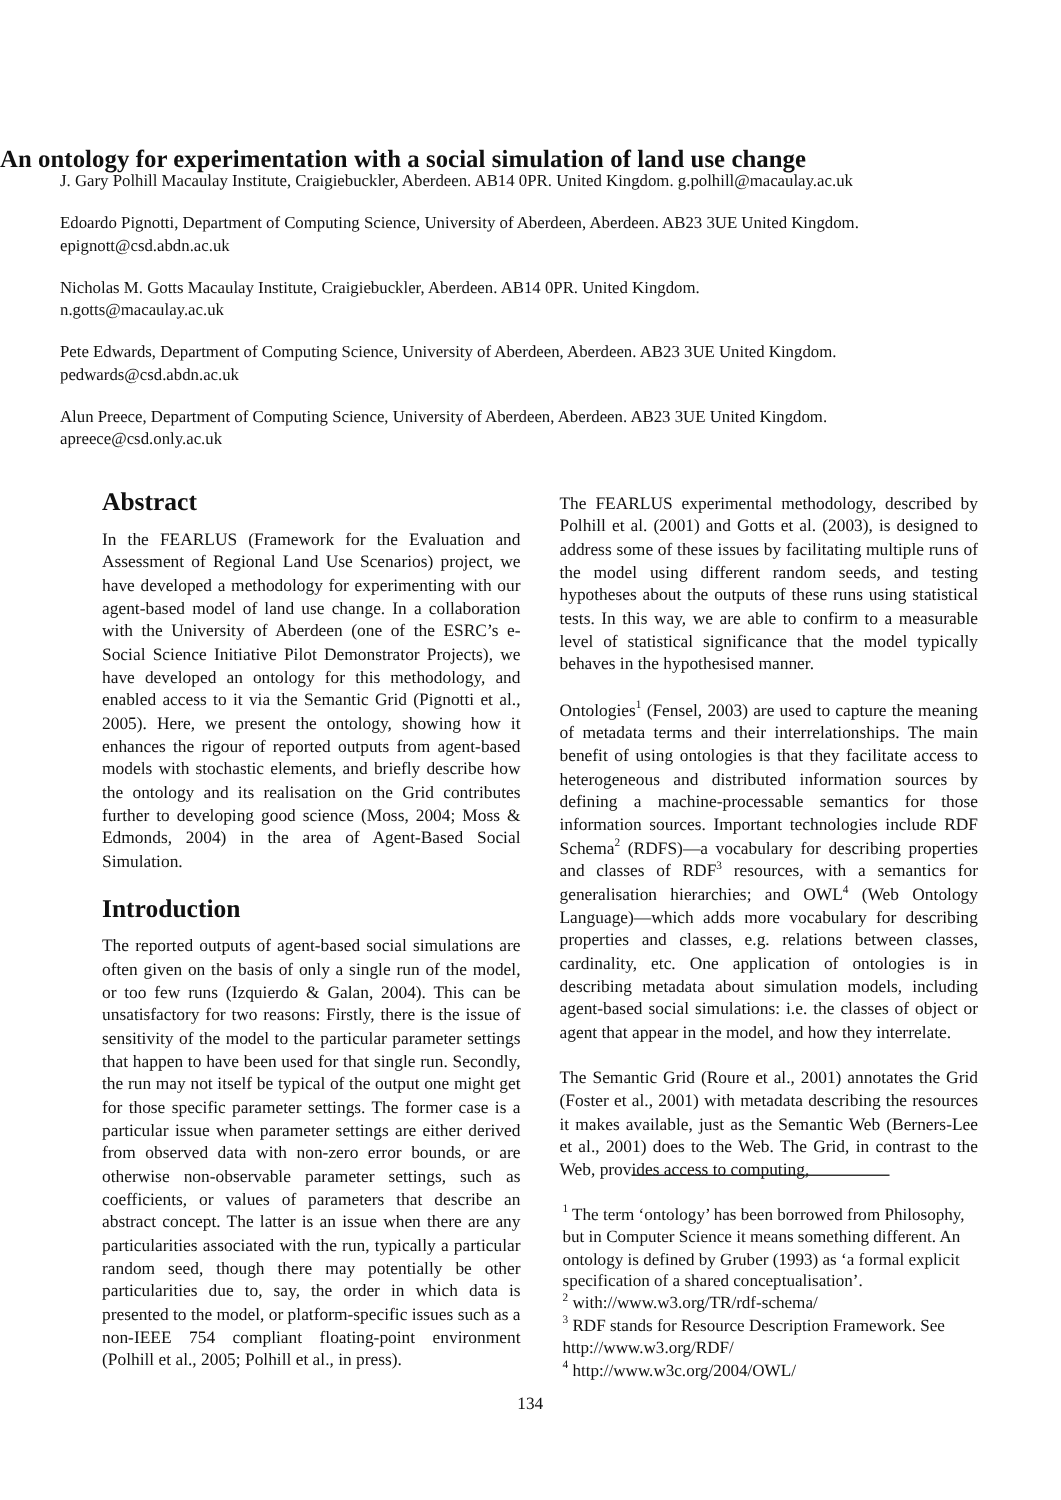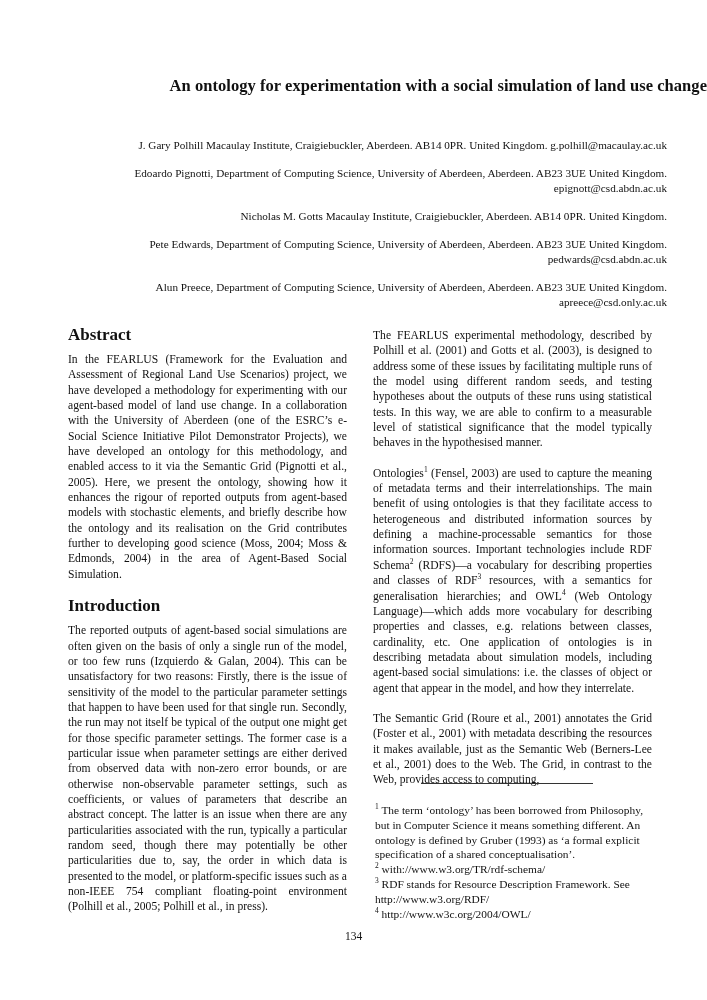--- a/index.html
+++ b/index.html
@@ -1,20 +1,20 @@
 <!DOCTYPE html>
 <html><head>
 <meta charset="utf-8">
 <style>
   html, body { margin: 0; padding: 0; background: #ffffff; }
   body { width: 707px; height: 1000px; position: relative; overflow: hidden;
          font-family: "Liberation Serif", "DejaVu Serif", serif; color: #111; }
-  .title { position: absolute; top: 76px; left: 0; width: 707px; text-align: right;
+  .title { position: absolute; top: 96px; left: 0; width: 707px; text-align: left;
            font-weight: bold; font-size: 16.5px; letter-spacing: 0.05px; }
-  .authors { position: absolute; top: 138px; left: 40px; width: 627px; text-align: right;
+  .authors { position: absolute; top: 114px; left: 40px; width: 627px; text-align: left;
              font-size: 11.2px; line-height: 15px; }
   .author { margin-bottom: 13px; }
   .col { position: absolute; width: 279px; font-size: 11.6px; line-height: 15.35px; text-align: justify; }
   .col-left { left: 68px; top: 325px; }
   .col-right { left: 373px; top: 328px; }
   h2 { font-size: 17px; font-weight: bold; margin: 0 0 7px 0; line-height: 20px; }
   p { margin: 0; }
   .para-gap { margin-top: 15px; }
   .intro-h { margin-top: 14px; }
   sup { font-size: 7.5px; line-height: 0; vertical-align: super; }
@@ -34,20 +34,21 @@
   <div class="authors">
     <div class="author">
       <div>J. Gary Polhill Macaulay Institute, Craigiebuckler, Aberdeen. AB14 0PR. United Kingdom. g.polhill@macaulay.ac.uk</div>
     </div>
     <div class="author">
       <div>Edoardo Pignotti, Department of Computing Science, University of Aberdeen, Aberdeen. AB23 3UE United Kingdom.</div>
       <div>epignott@csd.abdn.ac.uk</div>
     </div>
     <div class="author">
       <div>Nicholas M. Gotts Macaulay Institute, Craigiebuckler, Aberdeen. AB14 0PR. United Kingdom.</div>
+      <div>n.gotts@macaulay.ac.uk</div>
     </div>
     <div class="author">
       <div>Pete Edwards, Department of Computing Science, University of Aberdeen, Aberdeen. AB23 3UE United Kingdom.</div>
       <div>pedwards@csd.abdn.ac.uk</div>
     </div>
     <div class="author">
       <div>Alun Preece, Department of Computing Science, University of Aberdeen, Aberdeen. AB23 3UE United Kingdom.</div>
       <div>apreece@csd.only.ac.uk</div>
     </div>
   </div>

